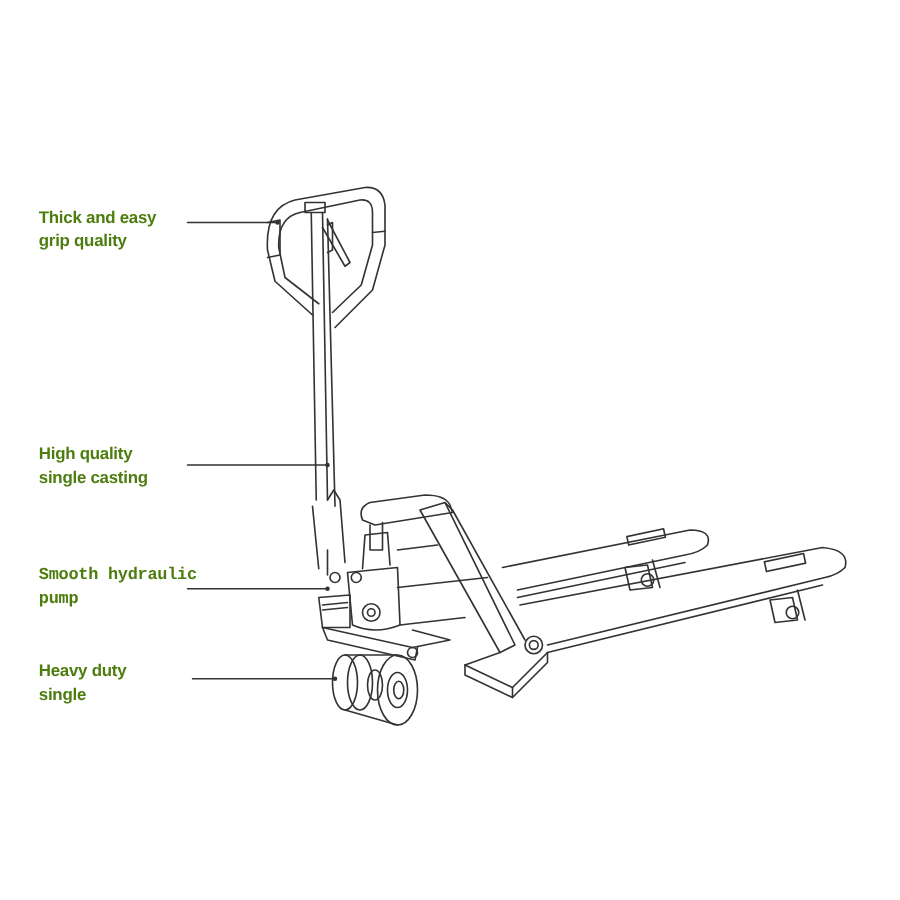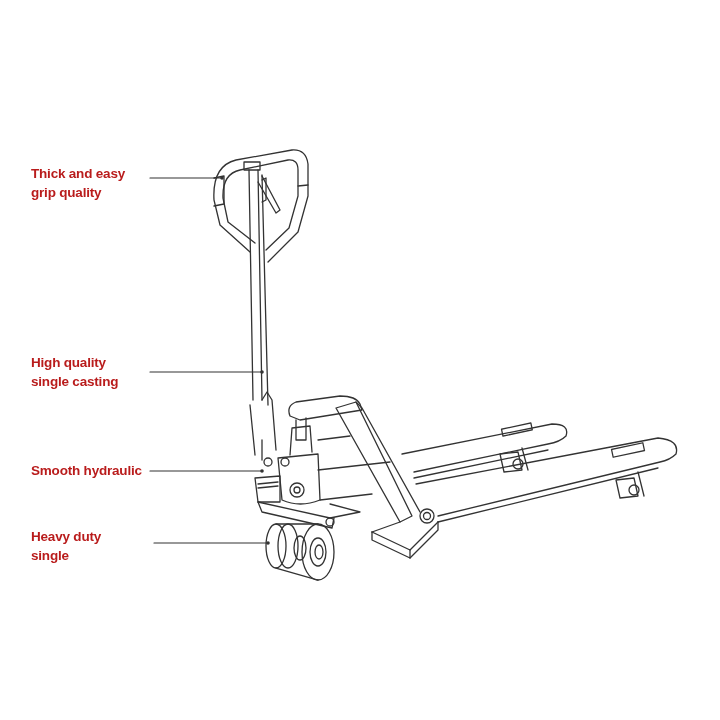--- a/index.html
+++ b/index.html
@@ -1,37 +1,38 @@
 <!DOCTYPE html>
 <html><head>
 <meta charset="utf-8">
 <style>
   html, body { margin: 0; padding: 0; background: #ffffff; }
   body { width: 720px; height: 720px; position: relative; overflow: hidden;
          font-family: "Liberation Sans", sans-serif; }
   .label { position: absolute; left: 31px; font-weight: bold; font-size: 13.5px;
-           line-height: 19px; color: #b91c1c; letter-spacing: -0.2px; }
+           line-height: 19px; color: #4d7c0f; letter-spacing: -0.2px; }
   .label span { display: block; }
   svg.art { position: absolute; left: 0; top: 0; }
 </style>
 </head>
 <body>
 
 <div class="label" style="top:164px;">
   <span>Thick and easy</span>
   <span>grip quality</span>
 </div>
 
 <div class="label" style="top:353px;">
   <span>High quality</span>
   <span>single casting</span>
 </div>
 
-<div class="label" style="top:461px;">
+<div class="label" style="top:451px;font-family:Liberation Mono, monospace;">
   <span>Smooth hydraulic</span>
+  <span>pump</span>
 </div>
 
 <div class="label" style="top:527px;">
   <span>Heavy duty</span>
   <span>single</span>
 </div>
 
 <svg class="art" width="720" height="720" viewBox="0 0 720 720" fill="none" stroke="#333" stroke-width="1.3" stroke-linejoin="round" stroke-linecap="round">
 
   <g stroke-width="1.2">

